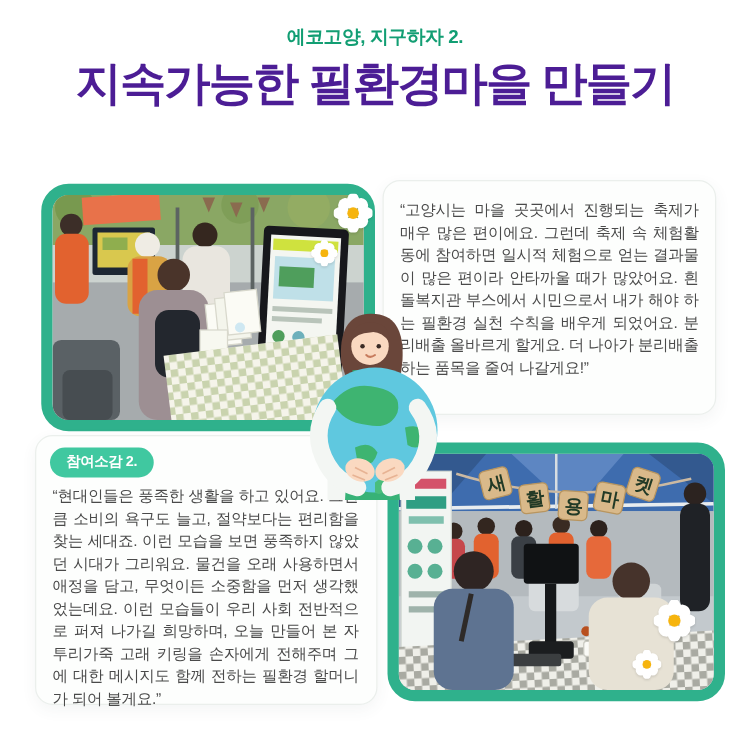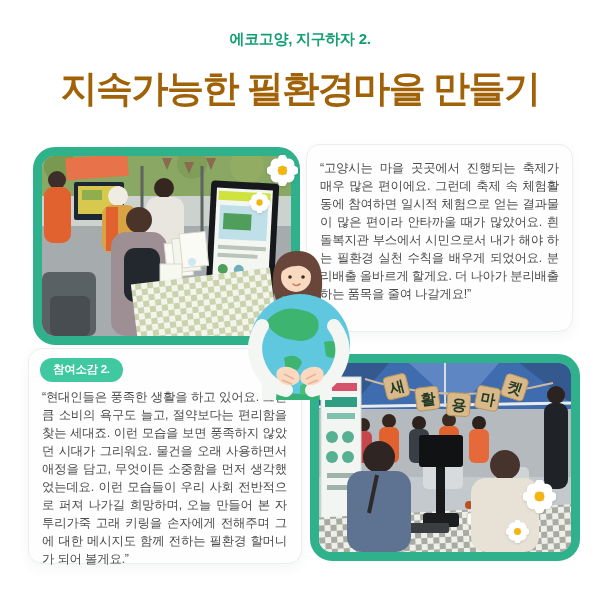--- a/index.html
+++ b/index.html
@@ -4,23 +4,23 @@
 <style>
   html,body{margin:0;padding:0;}
   body{
     width:600px;height:600px;background:#ffffff;
     font-family:"Liberation Sans","DejaVu Sans",sans-serif;
     -webkit-font-smoothing:antialiased;
   }
   .page{position:relative;width:600px;height:600px;background:#ffffff;overflow:hidden;}
 
   
-  .hdr{position:absolute;left:0;top:30px;width:600px;text-align:center;}
+  .hdr{position:absolute;left:0;top:20px;width:600px;text-align:center;}
   .subtitle{font-size:15px;font-weight:700;color:#129e73;letter-spacing:-0.3px;}
-  .title{margin:20px 0 0 0;font-size:37px;font-weight:800;color:#a16207;letter-spacing:-1.5px;line-height:1.1;}
+  .title{margin:8px 0 0 0;font-size:37px;font-weight:800;color:#4c1d95;letter-spacing:-1.5px;line-height:1.1;}
 
   
   .photo-frame{
     position:absolute;border:9px solid #2fb18c;border-radius:22px;
     overflow:hidden;background:#cfd6d2;box-sizing:border-box;
   }
   .photo1{left:33px;top:147px;width:267px;height:198px;}
   .photo2{left:310px;top:354px;width:270px;height:207px;}
   .photo-frame svg{display:block;width:100%;height:100%;}
 

